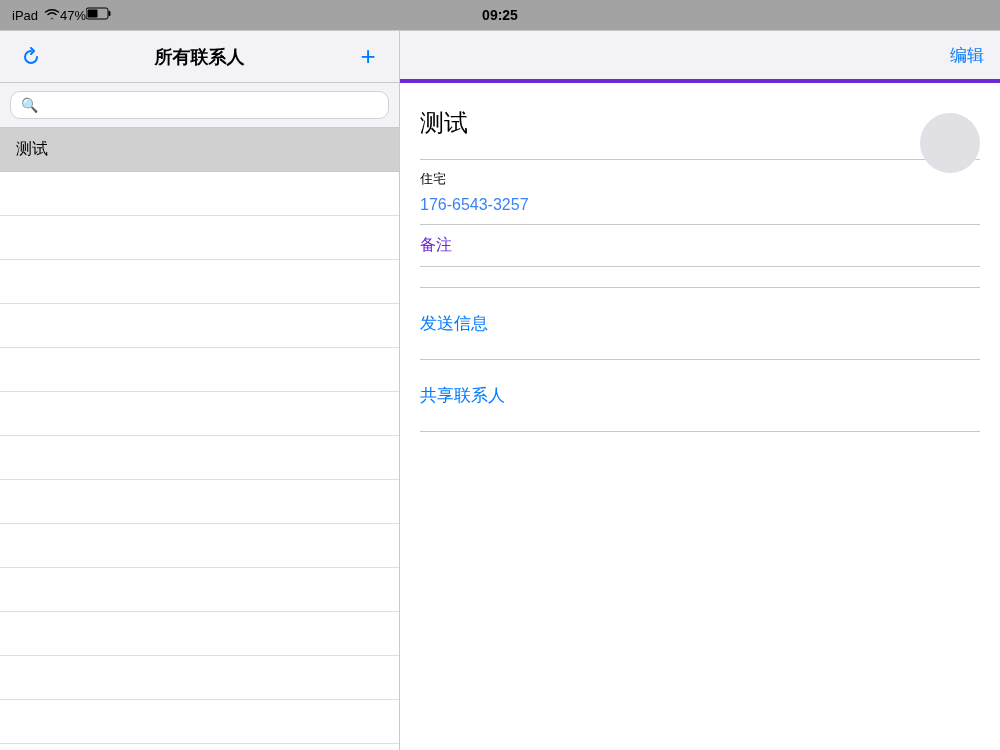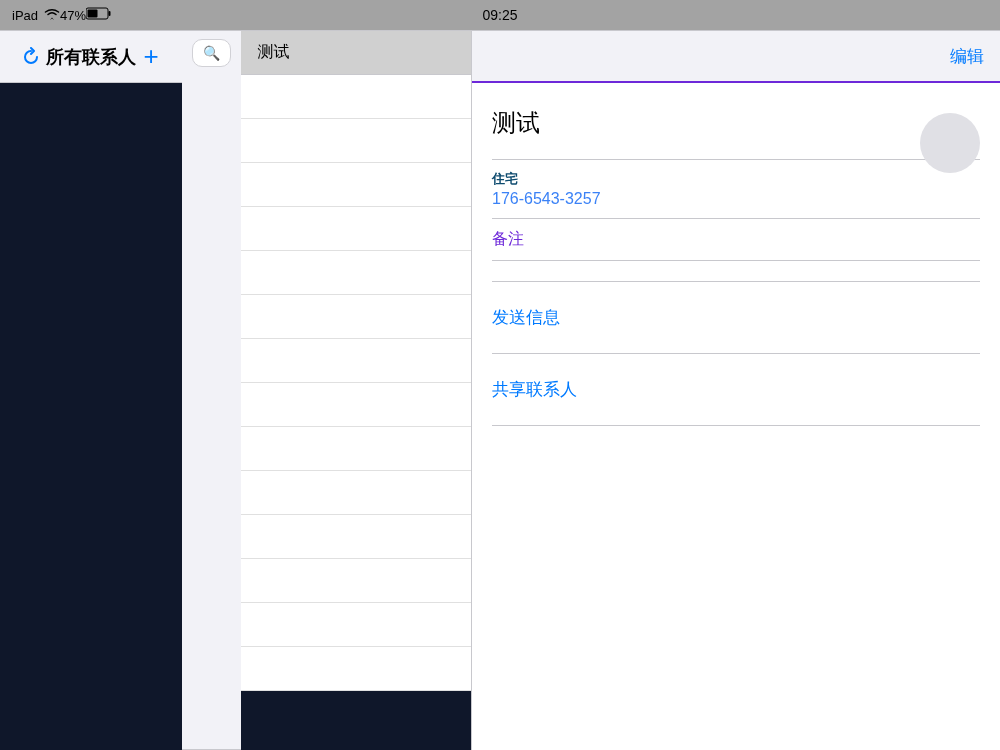--- a/index.html
+++ b/index.html
@@ -23,44 +23,44 @@
       font-weight: 500;
     }
     .status-left {
       display: flex;
       align-items: center;
       gap: 6px;
       font-size: 13px;
     }
     .status-center {
       font-size: 14px;
-      font-weight: 400;
+      font-weight: 700;
       position: absolute;
       left: 50%;
       transform: translateX(-50%);
     }
     .status-right {
       display: flex;
       align-items: center;
       font-size: 13px;
     }
 
     
     .main-layout {
       display: flex;
       height: 720px;
       border-top: 1px solid #c8c8cd;
     }
 
     
     .left-panel {
-      width: 472px;
-      background: #0f172a;
-      display: flex;
-      flex-direction: row;
+      width: 400px;
+      background: #14b8a6;
+      display: flex;
+      flex-direction: column;
       border-right: 1px solid #c8c8cd;
     }
 
     
     .left-header {
       height: 52px;
       background: #f2f2f7;
       display: flex;
       align-items: center;
       justify-content: space-between;
@@ -156,21 +156,21 @@
     }
 
     
     .right-header {
       height: 52px;
       background: #f2f2f7;
       display: flex;
       align-items: center;
       justify-content: flex-end;
       padding: 0 16px;
-      border-bottom: 2px solid #6d28d9;
+      border-bottom: 4px solid #6d28d9;
     }
     .edit-btn {
       color: #007aff;
       font-size: 17px;
       cursor: pointer;
     }
 
     
     .contact-detail {
       padding: 24px 20px 0 20px;
@@ -186,23 +186,22 @@
     .detail-section {
       border-top: 1px solid #c8c8cd;
       margin-bottom: 0;
     }
     .detail-row {
       padding: 10px 0;
       border-bottom: 1px solid #c8c8cd;
     }
     .detail-label {
       font-size: 13px;
-      color: #0c4a6e;
-      margin-bottom: 2px;
-      font-weight: bold;
+      color: #000000;
+      margin-bottom: 8px;
     }
     .detail-value {
       font-size: 16px;
       color: #3b82f6;
     }
     .detail-placeholder {
       font-size: 16px;
       color: #6d28d9;
       padding: 10px 0;
       border-bottom: 1px solid #c8c8cd;

